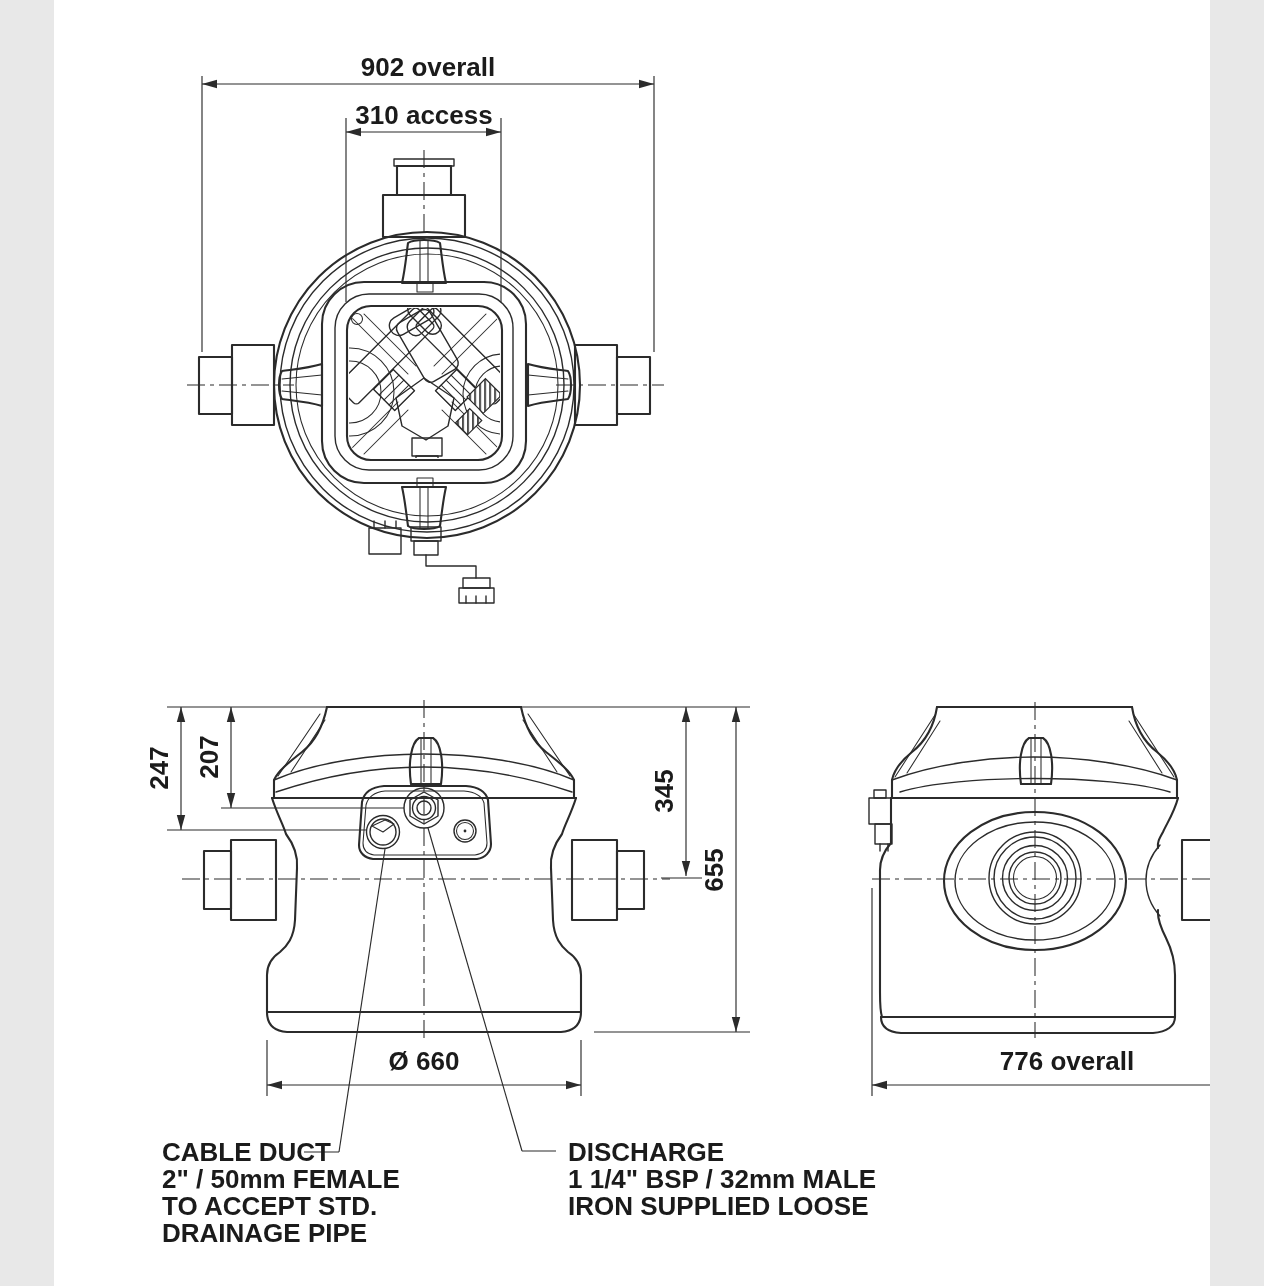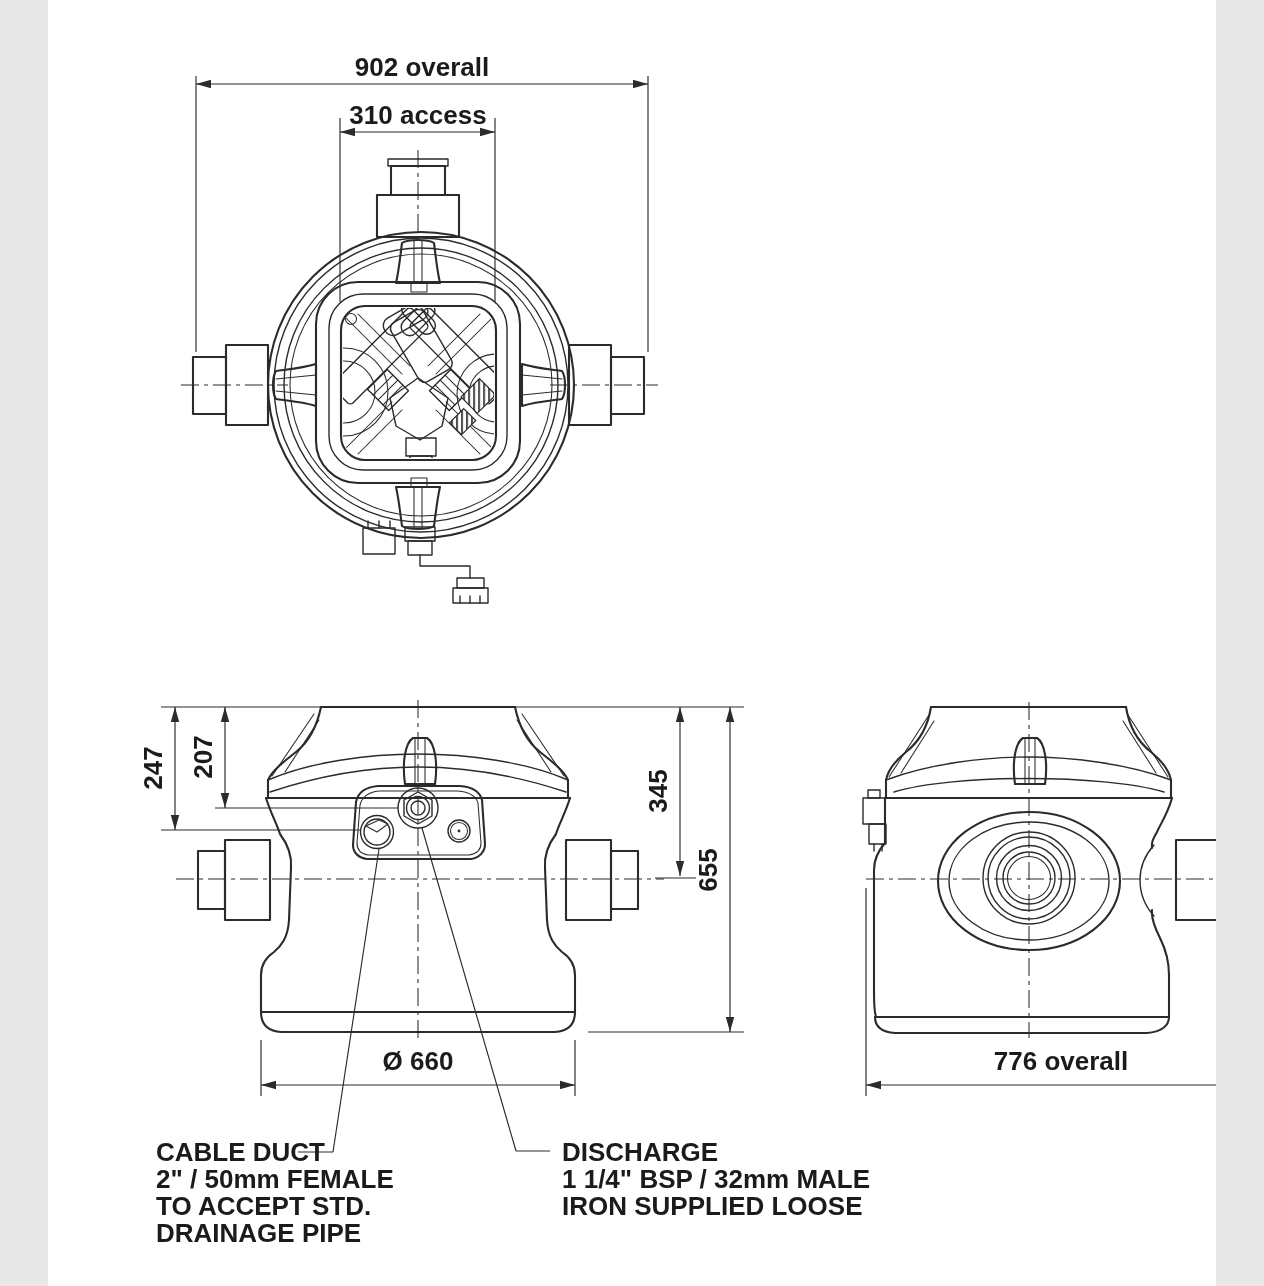--- a/index.html
+++ b/index.html
@@ -1,17 +1,17 @@
 <!DOCTYPE html>
 <html style="--line: #2b2b2b; --txt: #1b1b1b; --bg: #ffffff;"><head>
 <meta charset="utf-8">
 <style>
   :root{ --line:#2b2b2b; --txt:#1b1b1b; --bg:#ffffff; }
   html,body{margin:0;padding:0;background:#e8e8e8;}
-  .canvas{position:relative;width:1156px;height:1286px;background:var(--bg);overflow:hidden;margin:0 auto;padding-left:12px;}
+  .canvas{position:relative;width:1156px;height:1286px;background:var(--bg);overflow:hidden;margin:0 auto;}
   svg{position:absolute;inset:0;}
   svg *{vector-effect:none;}
   .s1{fill:none;stroke:var(--line);stroke-width:2.1;stroke-linejoin:round;stroke-linecap:round;}
   .s2{fill:none;stroke:var(--line);stroke-width:1.4;stroke-linejoin:round;stroke-linecap:round;}
   .s3{fill:none;stroke:var(--line);stroke-width:1.05;stroke-linejoin:round;stroke-linecap:round;}
   .dim{fill:none;stroke:var(--line);stroke-width:1.15;}
   .cl{fill:none;stroke:var(--line);stroke-width:1.05;stroke-dasharray:18 5 4 5;}
   .ah{fill:var(--line);stroke:none;}
   .dark{fill:url(#hatch);stroke:var(--line);stroke-width:1.2;}
   text{font-family:"Liberation Sans", sans-serif;font-weight:600;font-size:26px;fill:var(--txt);}

